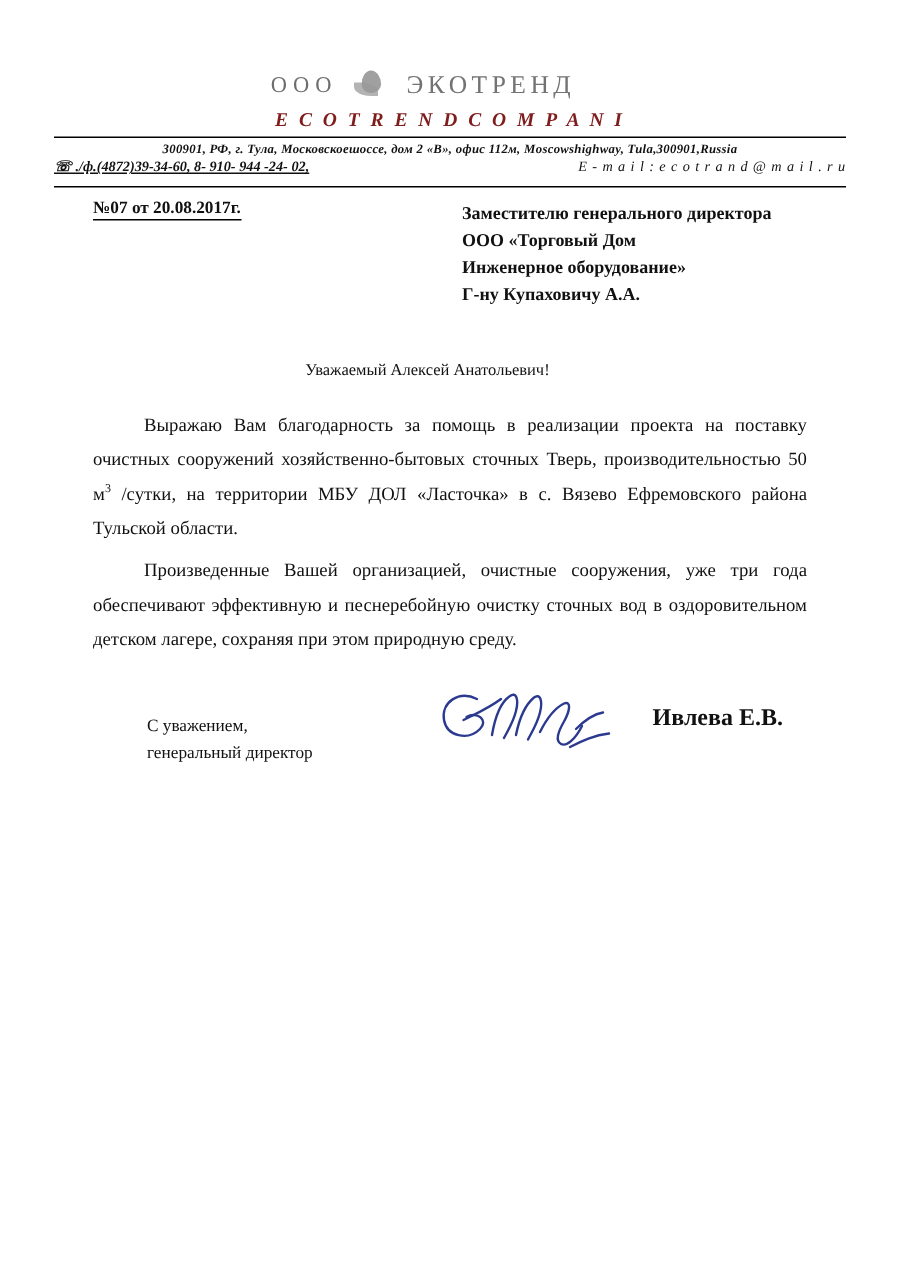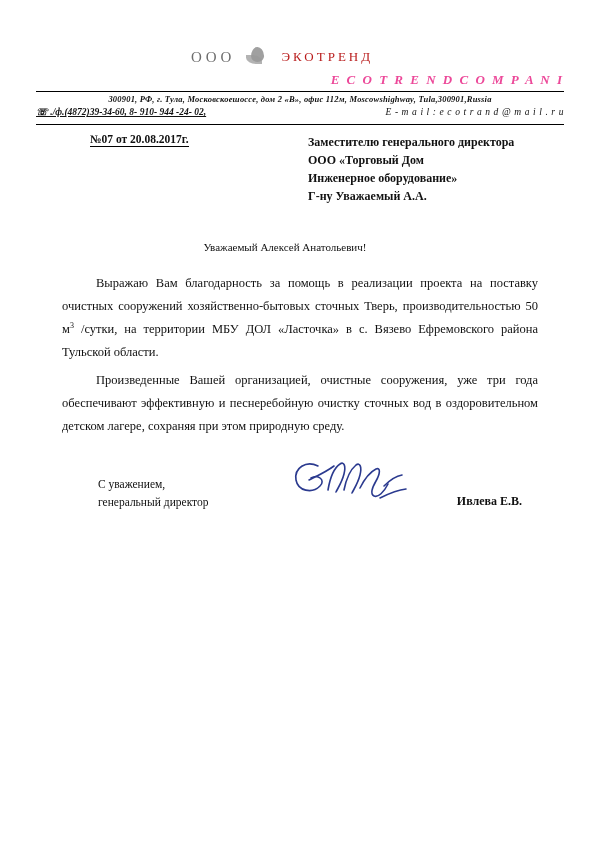--- a/index.html
+++ b/index.html
@@ -65,32 +65,32 @@
     left: 1px;
     top: 8px;
     width: 16px;
     height: 9px;
     background: #9a9a9a;
     border-radius: 0 70% 0 70%;
     opacity: .75;
   }
   .logo-eco {
     font-family: "Liberation Serif", serif;
-    font-size: 13px;
+    font-size: 17px;
     letter-spacing: 3px;
-    color: #b91c1c;
+    color: #737373;
   }
   .company-name {
-    text-align: right;
+    text-align: center;
     font-size: 13px;
     font-weight: bold;
     font-style: italic;
     letter-spacing: 2px;
     margin-top: 2px;
-    color: #ec4899;
+    color: #7f1d1d;
   }
   .hr-top {
     border: 0;
     border-top: 1px solid #000;
     margin: 3px 0 2px 0;
   }
   .addr-line {
     font-size: 8.5px;
     font-weight: bold;
     font-style: italic;
@@ -124,21 +124,20 @@
   }
   .ref-no {
     position: absolute;
     left: 26px;
     top: 0;
     font-size: 11.5px;
     font-weight: bold;
     border-bottom: 1px solid #000;
     padding-bottom: 1px;
     white-space: nowrap;
-    margin-left: 28px;
   }
   .addressee {
     position: absolute;
     left: 272px;
     top: 0;
     font-size: 12px;
     font-weight: bold;
     line-height: 1.5;
     width: 280px;
   }
@@ -175,22 +174,22 @@
   .sig-left {
     position: absolute;
     left: 62px;
     top: 14px;
     font-size: 11.5px;
     line-height: 1.55;
   }
   .sig-name {
     position: absolute;
     right: 42px;
-    top: 32px;
-    font-size: 12px;
+    top: 8px;
+    font-size: 16px;
     font-weight: bold;
     text-align: center;
   }
   .signature-graphic {
     position: absolute;
     left: 248px;
     top: -6px;
     width: 130px;
     height: 50px;
   }
@@ -225,21 +224,21 @@
 
     <hr class="hr-bottom">
   </div>
 
   <div class="ref-block">
     <div class="ref-no">№07 от 20.08.2017г.</div>
     <div class="addressee">
       <div>Заместителю генерального директора</div>
       <div>ООО «Торговый Дом</div>
       <div>Инженерное оборудование»</div>
-      <div>Г-ну Уважаемый А.А.</div>
+      <div>Г-ну Купаховичу А.А.</div>
     </div>
   </div>
 
   <div class="body-text">
     <div class="salutation">Уважаемый Алексей Анатольевич!</div>
 
     <p class="para"><span>Выражаю Вам благодарность за помощь в реализации проекта на поставку очистных сооружений хозяйственно-бытовых сточных Тверь, производительностью 50 м</span><sup>3</sup> <span>/сутки, на территории МБУ ДОЛ «Ласточка» в с. Вязево Ефремовского района Тульской области.</span></p>
 
     <p class="para">Произведенные Вашей организацией, очистные сооружения, уже три года обеспечивают эффективную и песнеребойную очистку сточных вод в оздоровительном детском лагере, сохраняя при этом природную среду.</p>
   </div>

